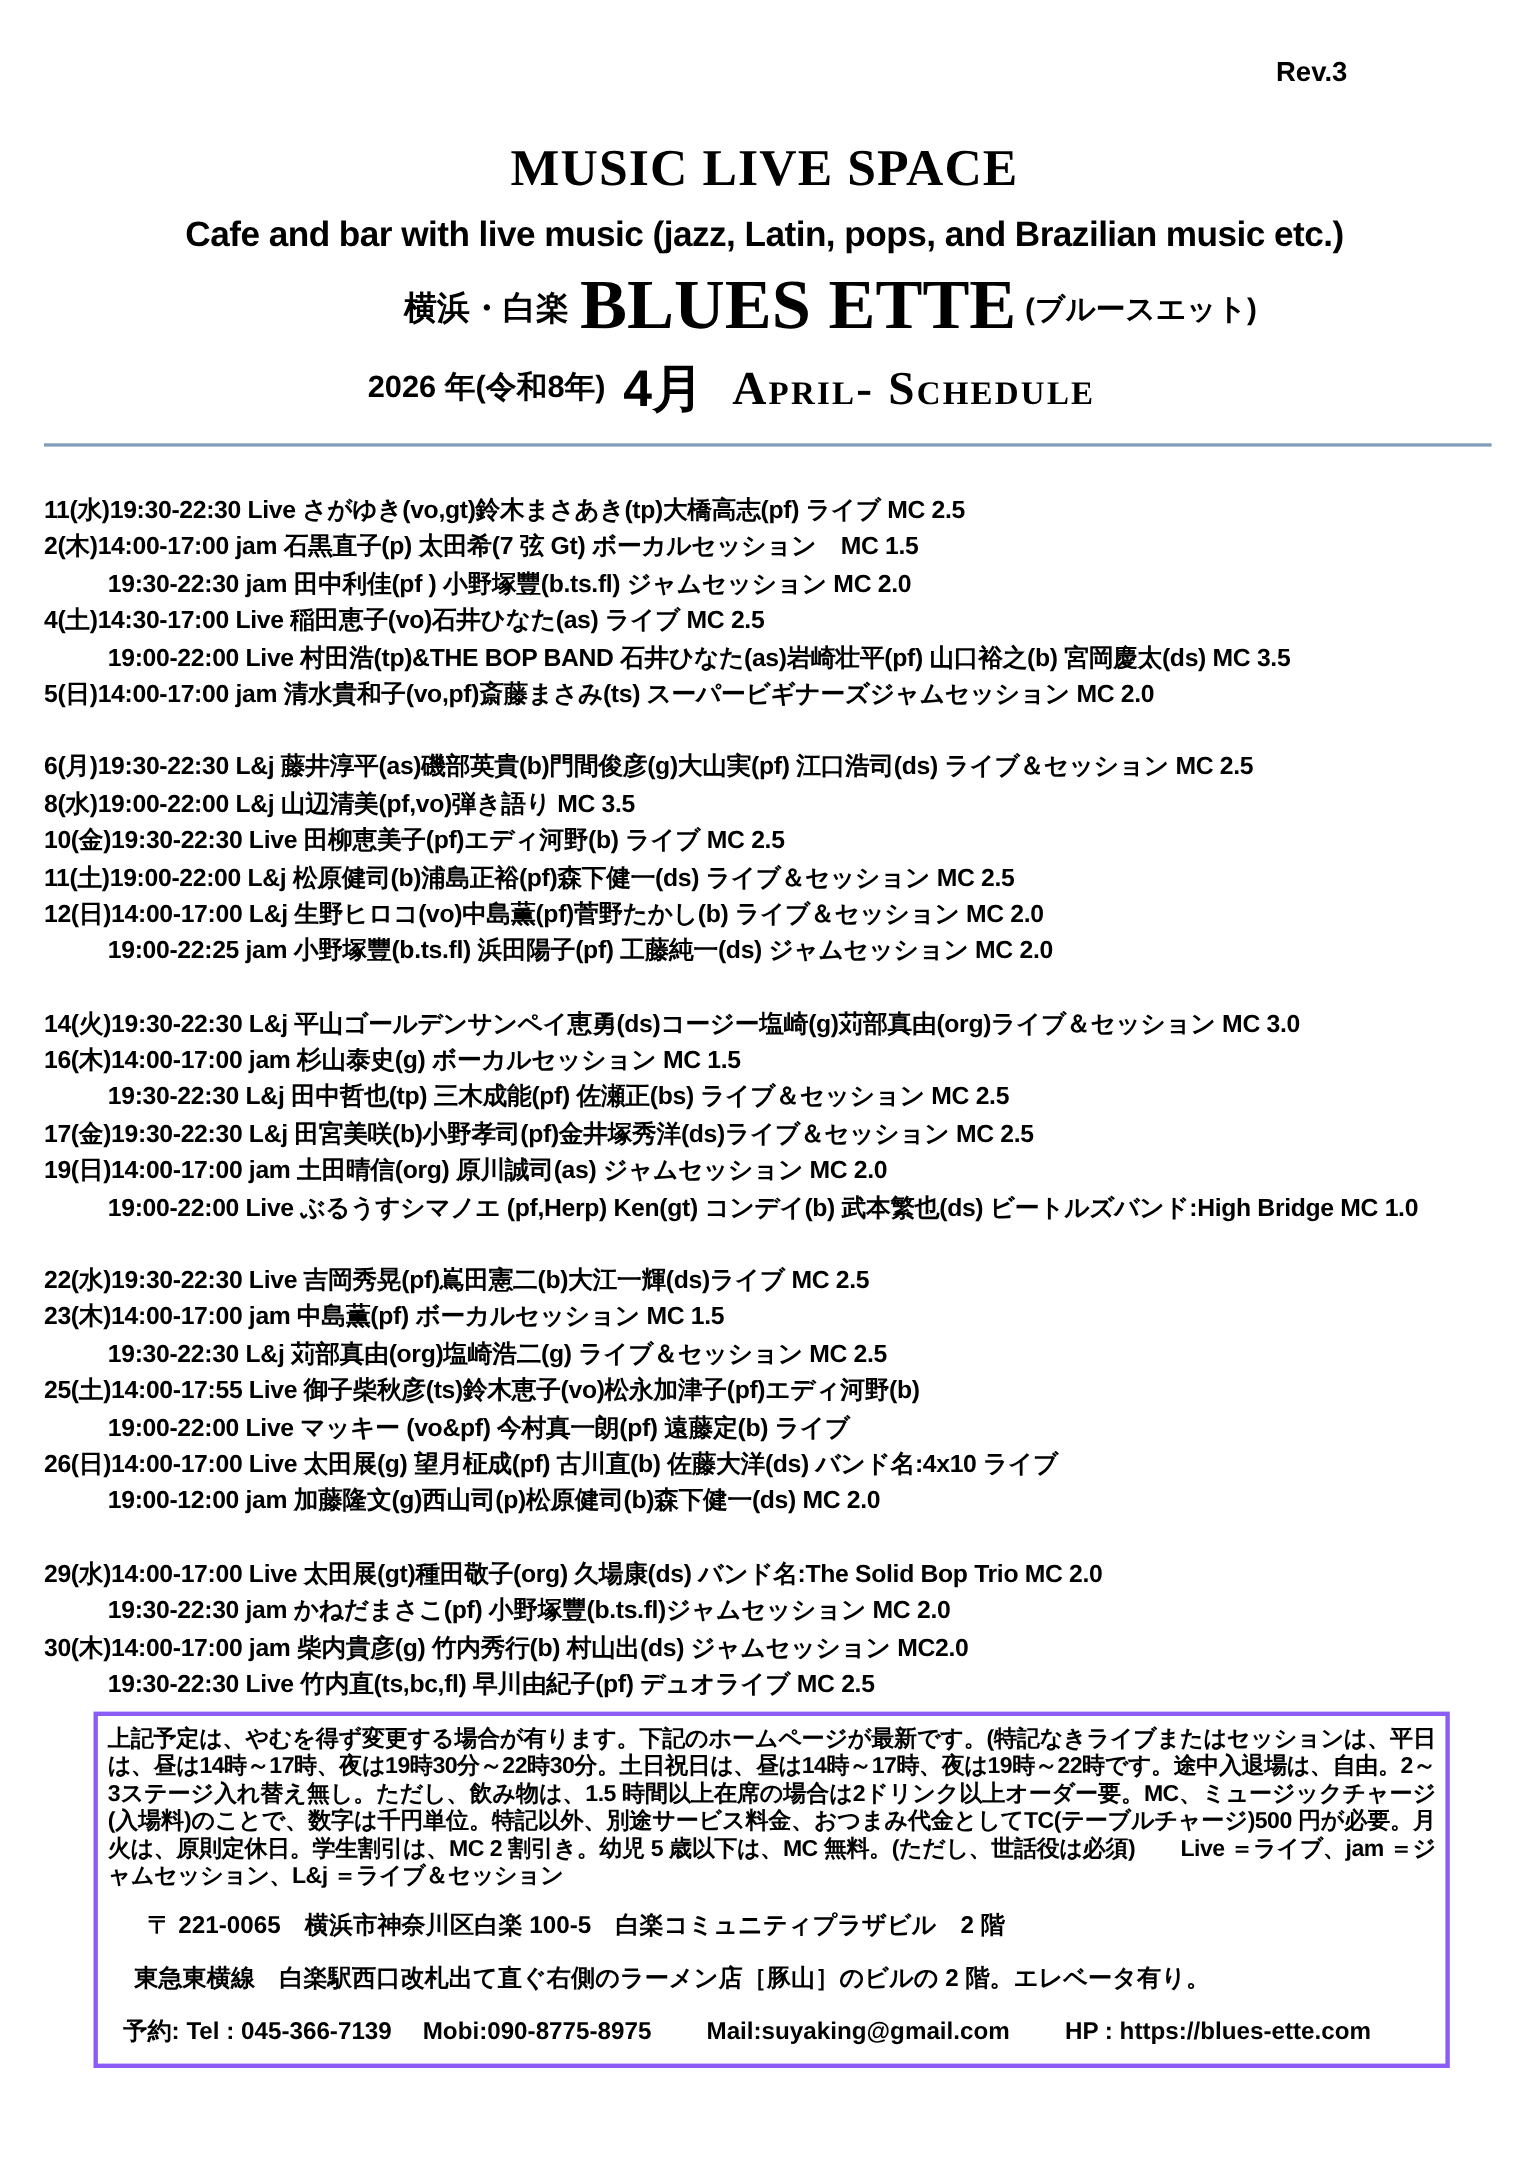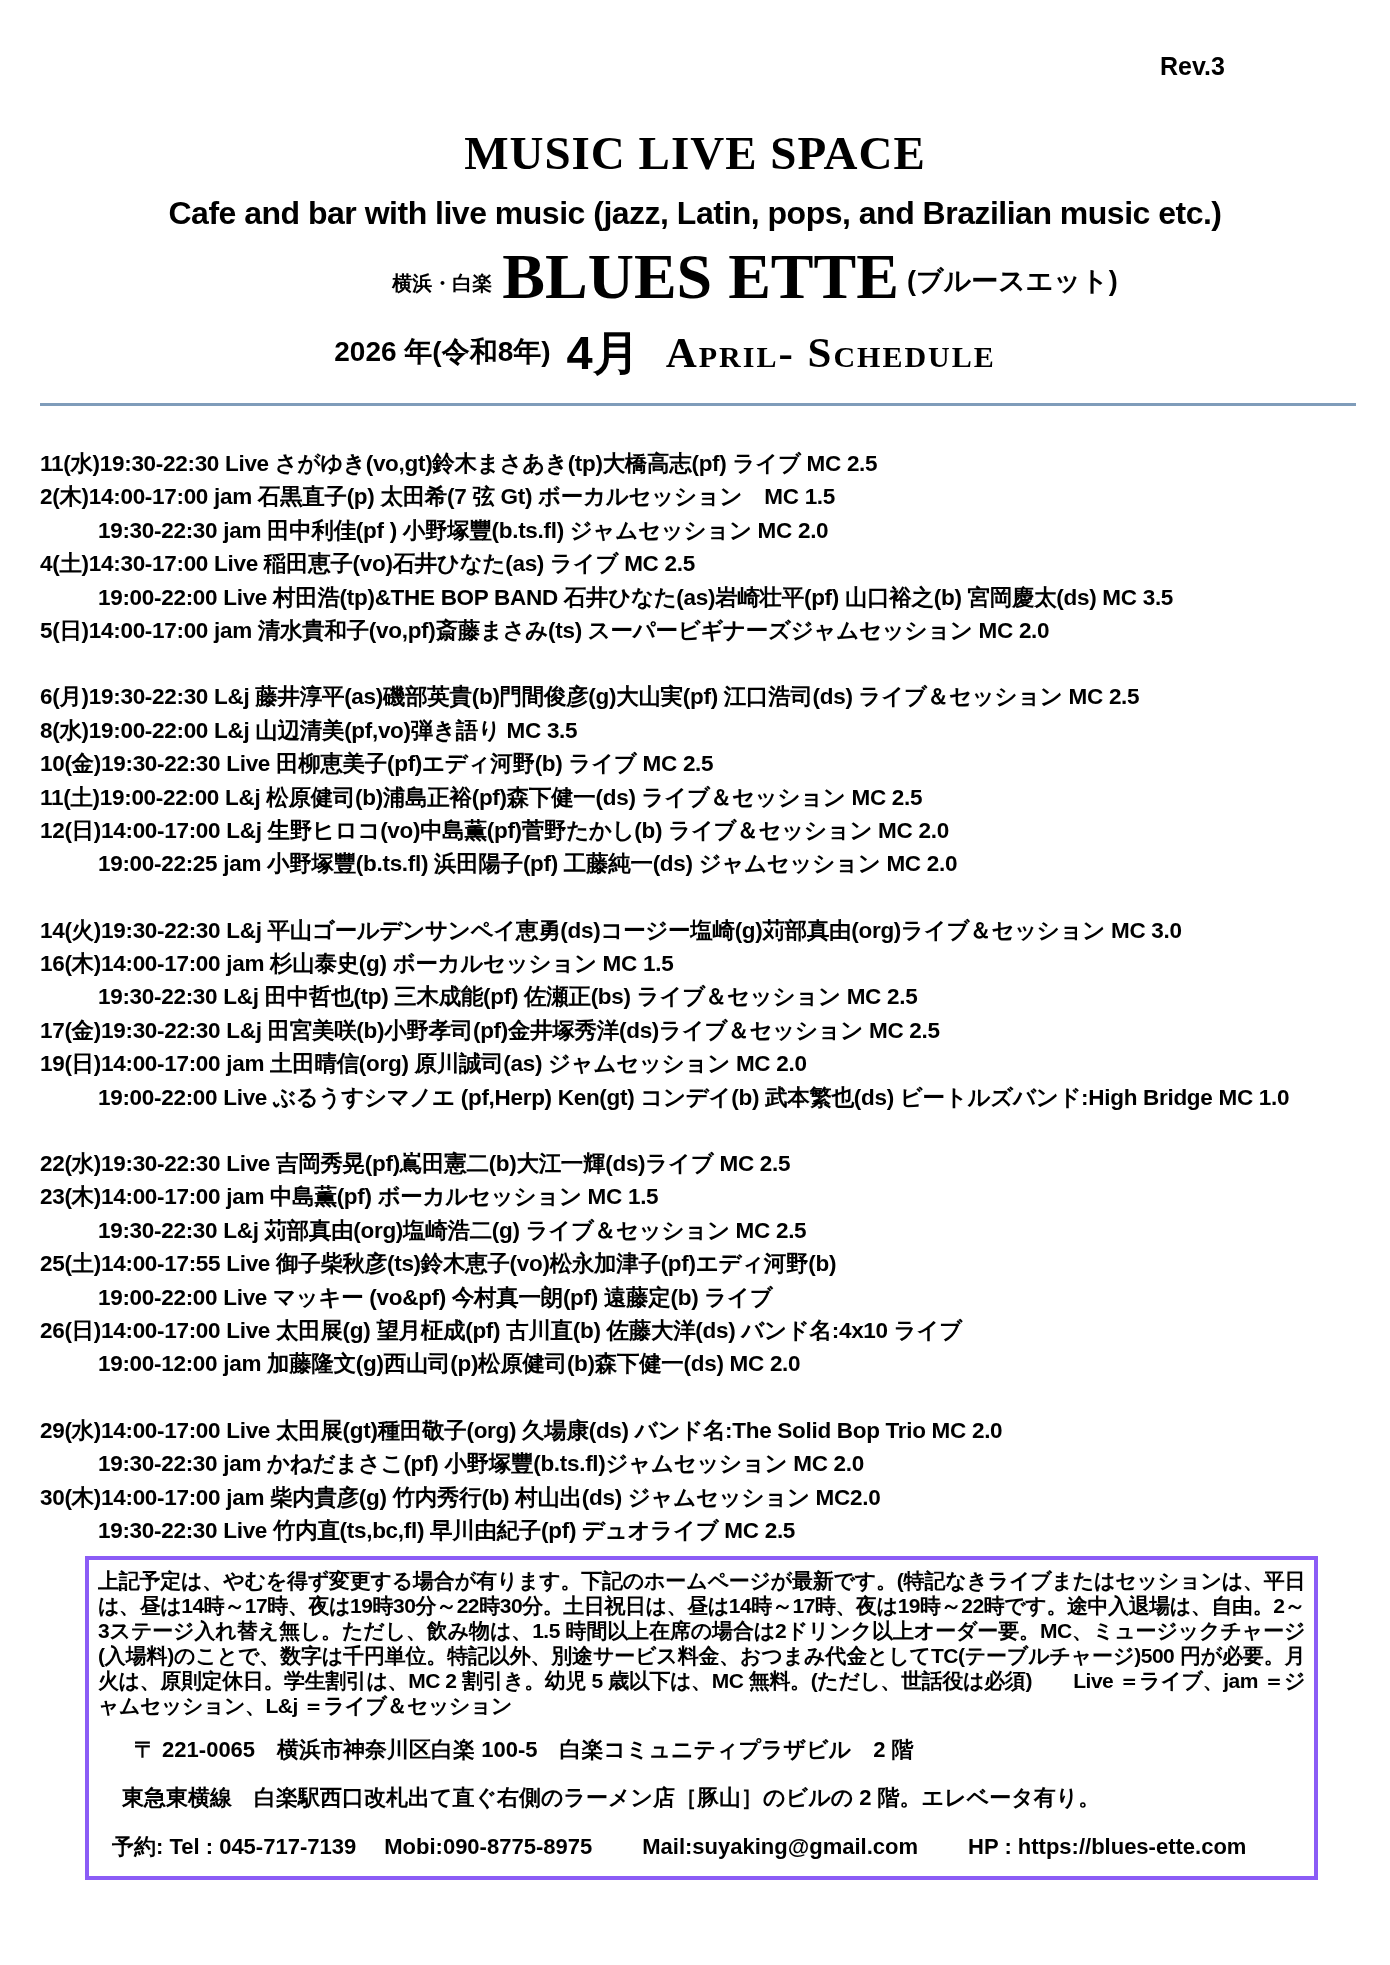--- a/index.html
+++ b/index.html
@@ -13,21 +13,21 @@
   }
   .center-line{position:absolute;left:0;width:100%;text-align:center;white-space:nowrap;}
   .main-title{
     top:126px;font-family:"Liberation Serif",serif;font-weight:bold;
     font-size:47px;letter-spacing:1px;
   }
   .subtitle{
     top:195px;font-weight:bold;font-size:32px;letter-spacing:-0.5px;
   }
   .venue-line{top:240px;padding-left:120px;box-sizing:border-box;}
-  .venue-area{font-size:20px;font-weight:bold;vertical-align:8px;}
+  .venue-area{font-size:30px;font-weight:bold;vertical-align:8px;}
   .venue-name{
     font-family:"Liberation Serif",serif;font-weight:bold;font-size:64px;
     margin:0 8px 0 10px;letter-spacing:0px;
   }
   .venue-kana{font-size:27px;font-weight:bold;vertical-align:8px;margin-top:11px;}
   .date-line{top:322px;padding-right:60px;box-sizing:border-box;}
   .date-year{font-size:28px;font-weight:bold;vertical-align:8px;}
   .date-month{font-size:47px;font-weight:bold;margin:0 26px 0 16px;}
   .date-schedule{
     font-family:"Liberation Serif",serif;font-weight:bold;font-size:43px;
@@ -114,14 +114,14 @@
       <div class="line indent">19:30-22:30 jam かねだまさこ(pf) 小野塚豐(b.ts.fl)ジャムセッション MC 2.0</div>
       <div class="line">30(木)14:00-17:00 jam 柴内貴彦(g) 竹内秀行(b) 村山出(ds) ジャムセッション MC2.0</div>
       <div class="line indent">19:30-22:30 Live 竹内直(ts,bc,fl) 早川由紀子(pf) デュオライブ MC 2.5</div>
     </div>
   </div>
 
 <div class="notes-box">
   <p class="notes-text">上記予定は、やむを得ず変更する場合が有ります。下記のホームページが最新です。(特記なきライブまたはセッションは、平日は、昼は14時～17時、夜は19時30分～22時30分。土日祝日は、昼は14時～17時、夜は19時～22時です。途中入退場は、自由。2～3ステージ入れ替え無し。ただし、飲み物は、1.5 時間以上在席の場合は2ドリンク以上オーダー要。MC、ミュージックチャージ(入場料)のことで、数字は千円単位。特記以外、別途サービス料金、おつまみ代金としてTC(テーブルチャージ)500 円が必要。月火は、原則定休日。学生割引は、MC 2 割引き。幼児 5 歳以下は、MC 無料。(ただし、世話役は必須)　　Live ＝ライブ、jam ＝ジャムセッション、L&amp;j ＝ライブ＆セッション</p>
   <div class="addr-line">〒 221-0065　横浜市神奈川区白楽 100-5　白楽コミュニティプラザビル　2 階</div>
   <div class="access-line">東急東横線　白楽駅西口改札出て直ぐ右側のラーメン店［豚山］のビルの 2 階。エレベータ有り。</div>
-  <div class="contact-line">予約: Tel : 045-717-7139　 Mobi:090-8775-8975　　 Mail:suyaking@gmail.com　　 HP : https://blues-ette.com</div>
+  <div class="contact-line">予約: Tel : 045-366-7139　 Mobi:090-8775-8975　　 Mail:suyaking@gmail.com　　 HP : https://blues-ette.com</div>
 </div>
 
 </body></html>

